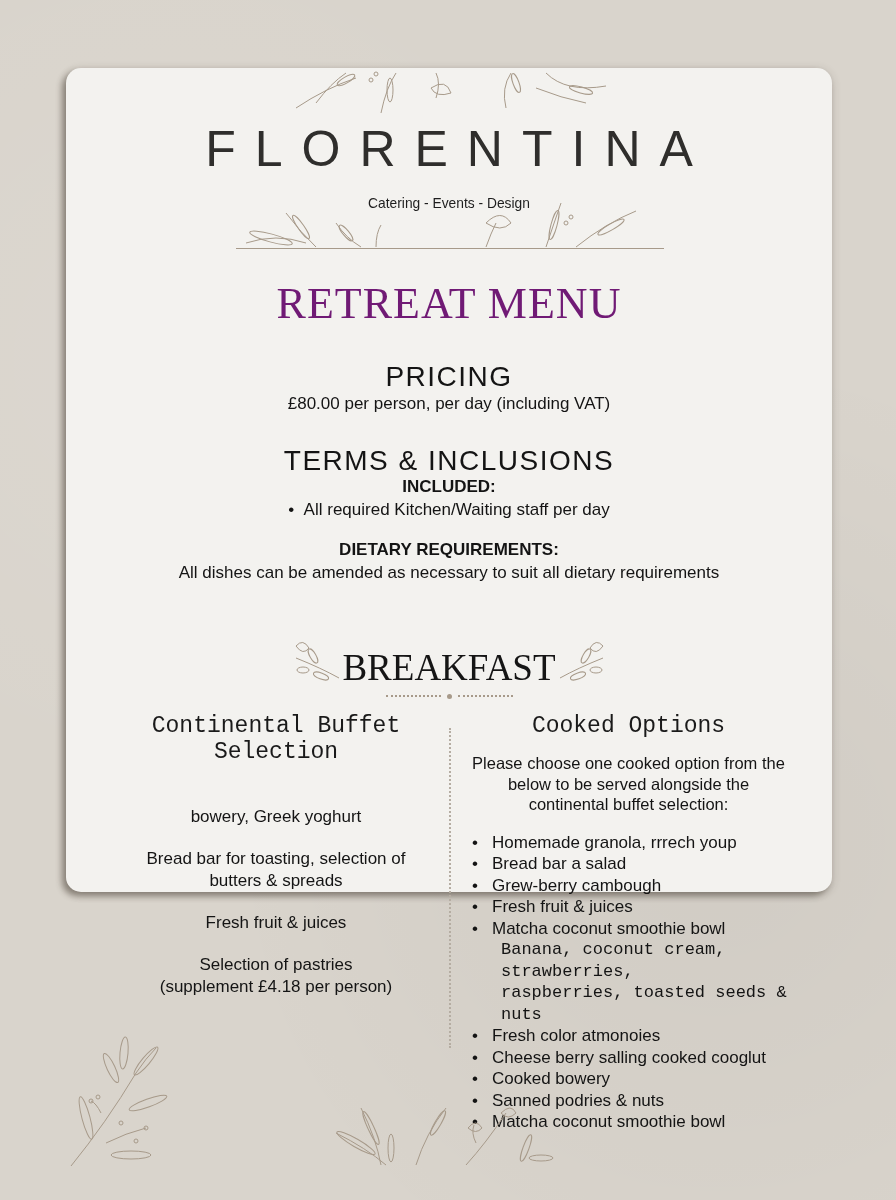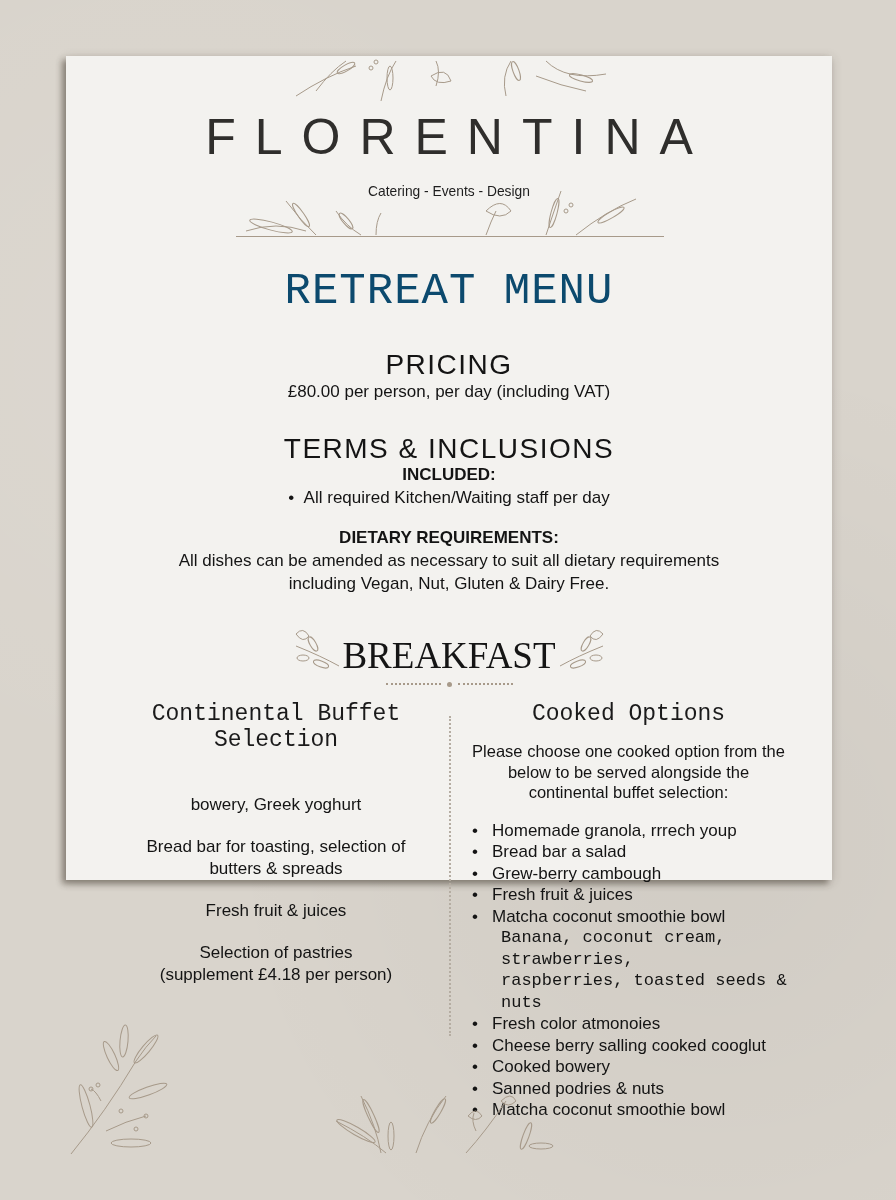--- a/index.html
+++ b/index.html
@@ -1,26 +1,26 @@
 <!DOCTYPE html>
 <html><head>
 <meta charset="utf-8">
 <style>
   html,body{margin:0;padding:0;}
   body{width:896px;height:1200px;background:#d9d4cc;position:relative;overflow:hidden;font-family:"Liberation Sans",sans-serif;}
   .bgtex{position:absolute;inset:0;background:
     radial-gradient(circle at 20% 30%, rgba(255,255,255,0.08), transparent 40%),
     radial-gradient(circle at 80% 70%, rgba(0,0,0,0.04), transparent 45%);}
-  .card{position:absolute;left:66px;top:56px;width:766px;height:824px;background:#f3f2ef;
-    box-shadow:-4px 4px 6px rgba(60,50,40,0.45), 0 2px 10px rgba(60,50,40,0.2);}
+  .card{position:absolute;left:66px;top:68px;width:766px;height:824px;background:#f3f2ef;
+    box-shadow:-4px 4px 6px rgba(60,50,40,0.45), 0 2px 10px rgba(60,50,40,0.2);border-radius:15px;}
   .abs{position:absolute;left:0;right:0;text-align:center;}
   .brand{top:52px;font-family:"Liberation Sans",sans-serif;font-weight:300;font-size:50px;letter-spacing:19px;color:#2f2e2c;padding-left:19px;}
   .tagline{top:126px;font-family:"Liberation Sans",sans-serif;font-size:15px;color:#1e1e1e;transform:scaleX(0.92);}
   .rule{position:absolute;left:170px;width:428px;top:180px;height:1px;background:#a79a8a;}
-  .title{top:210px;font-family:Liberation Mono, monospace;font-size:44px;letter-spacing:1px;color:#0c4a6e;}
+  .title{top:210px;font-family:Liberation Serif, serif;font-size:44px;letter-spacing:1px;color:#701a75;}
   .sec-h{font-family:"Liberation Sans",sans-serif;font-size:28px;letter-spacing:1.5px;color:#141414;}
   .body{font-family:"Liberation Sans",sans-serif;font-size:17px;color:#141414;line-height:22px;}
   .bold{font-weight:bold;}
   .bf-title{top:578px;font-family:"Liberation Serif",serif;font-size:37px;color:#151515;}
   .dots{position:absolute;top:626px;left:318px;width:130px;height:4px;display:flex;align-items:center;justify-content:center;gap:0;}
   .dotline{width:55px;border-top:2px dotted #a79a8a;}
   .dotc{width:5px;height:5px;border-radius:50%;background:#a79a8a;margin:0 6px;}
   .col-h{font-family:Liberation Mono, monospace;font-size:23px;color:#1a1a1a;}
   .col{position:absolute;text-align:center;}
   .divider{position:absolute;left:383px;top:660px;height:320px;border-left:2px dotted #b5ada2;}
@@ -80,21 +80,20 @@
   <div class="abs title">RETREAT MENU</div>
 
   <div class="abs sec-h" style="top:293px">PRICING</div>
   <div class="abs body" style="top:325px">£80.00 per person, per day (including VAT)</div>
 
   <div class="abs sec-h" style="top:377px">TERMS &amp; INCLUSIONS</div>
   <div class="abs body bold" style="top:408px">INCLUDED:</div>
   <div class="abs body" style="top:431px">• &nbsp;<span>All required Kitchen/Waiting staff per day</span></div>
   <div class="abs body bold" style="top:471px">DIETARY REQUIREMENTS:</div>
   <div class="abs body" style="top:494px">All dishes can be amended as necessary to suit all dietary requirements</div>
-  <div class="abs body" style="top:517px">including Vegan, Nut, Gluten &amp; Dairy Free.</div>
 
   <svg class="flor" style="left:225px;top:570px;width:50px;height:46px" viewBox="0 0 50 46">
     <path d="M48 40 Q30 30 5 20"></path>
       <path d="M5 8 Q12 0 18 10 Q12 18 5 8"></path>
       <ellipse cx="22" cy="18" rx="3" ry="8" transform="rotate(-30 22 18)"></ellipse>
     <ellipse cx="30" cy="38" rx="8" ry="3" transform="rotate(20 30 38)"></ellipse>
       <ellipse cx="12" cy="32" rx="6" ry="3"></ellipse>
   </svg>
   <div class="abs bf-title">BREAKFAST</div>
   <svg class="flor" style="left:492px;top:570px;width:50px;height:46px" viewBox="0 0 50 46">

